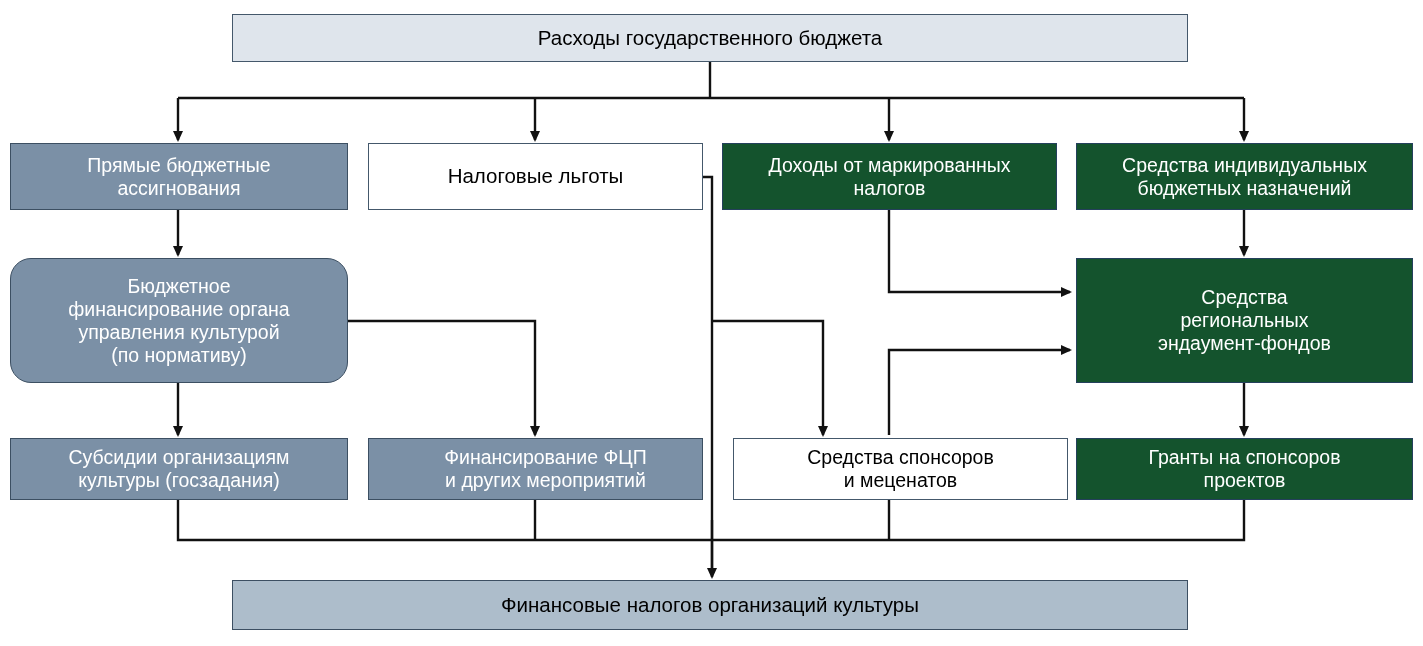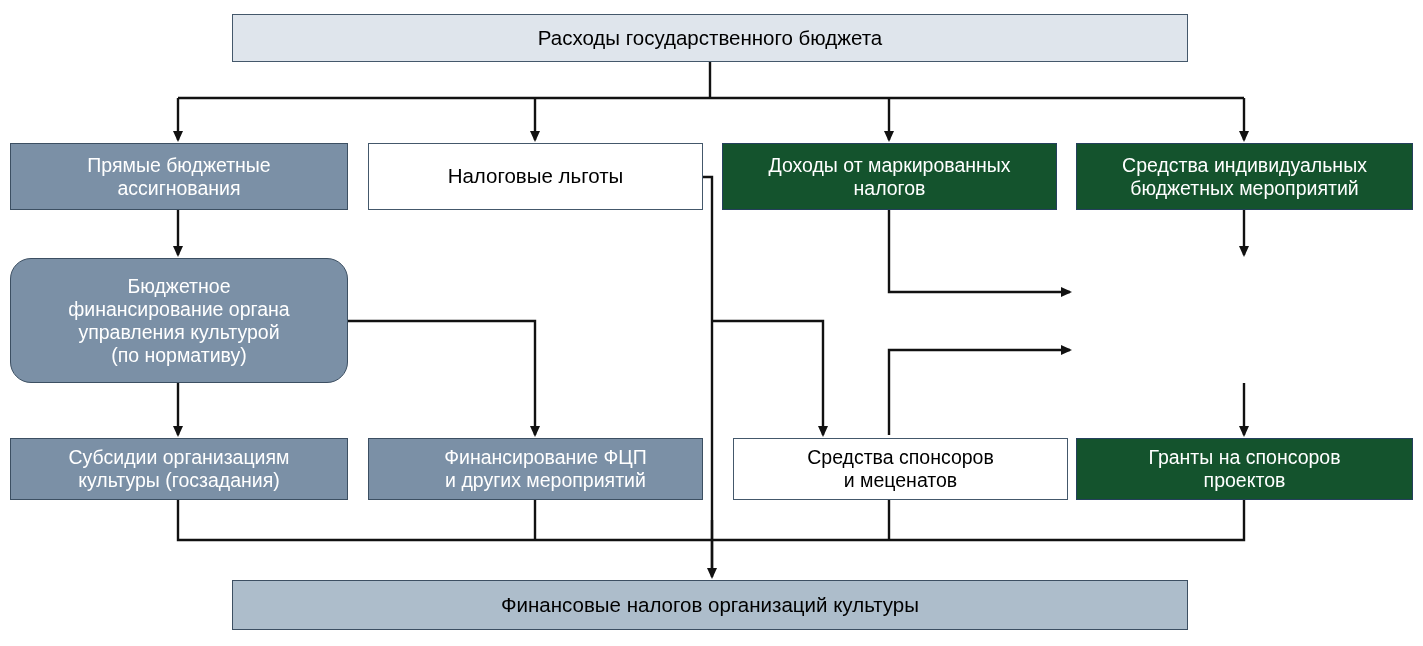--- a/index.html
+++ b/index.html
@@ -83,28 +83,33 @@
   </div>
   <div class="node p-white fs20" style="left:368px;top:143px;width:335px;height:67px;">
     <span>Налоговые льготы</span>
   </div>
   <div class="node p-dark fs19" style="left:722px;top:143px;width:335px;height:67px;">
     <span>Доходы от маркированных
 налогов</span>
   </div>
   <div class="node p-dark fs19" style="left:1076px;top:143px;width:337px;height:67px;">
     <span>Средства индивидуальных
-бюджетных мероприятий</span>
+бюджетных назначений</span>
   </div>
 
   <div class="node p-mid fs19" style="left:10px;top:258px;width:338px;height:125px;border-radius:21px;">
     <span>Бюджетное
 финансирование органа
 управления культурой
 (по нормативу)</span>
+  </div>
+  <div class="node p-dark fs19" style="left:1076px;top:258px;width:337px;height:125px;">
+    <span>Средства
+региональных
+эндаумент-фондов</span>
   </div>
 
   <div class="node p-mid fs19" style="left:10px;top:438px;width:338px;height:62px;">
     <span>Субсидии организациям
 культуры (госзадания)</span>
   </div>
   <div class="node p-mid fs19" style="left:368px;top:438px;width:335px;height:62px;padding-left:20px;">
     <span>Финансирование ФЦП
 и других мероприятий</span>
   </div>

